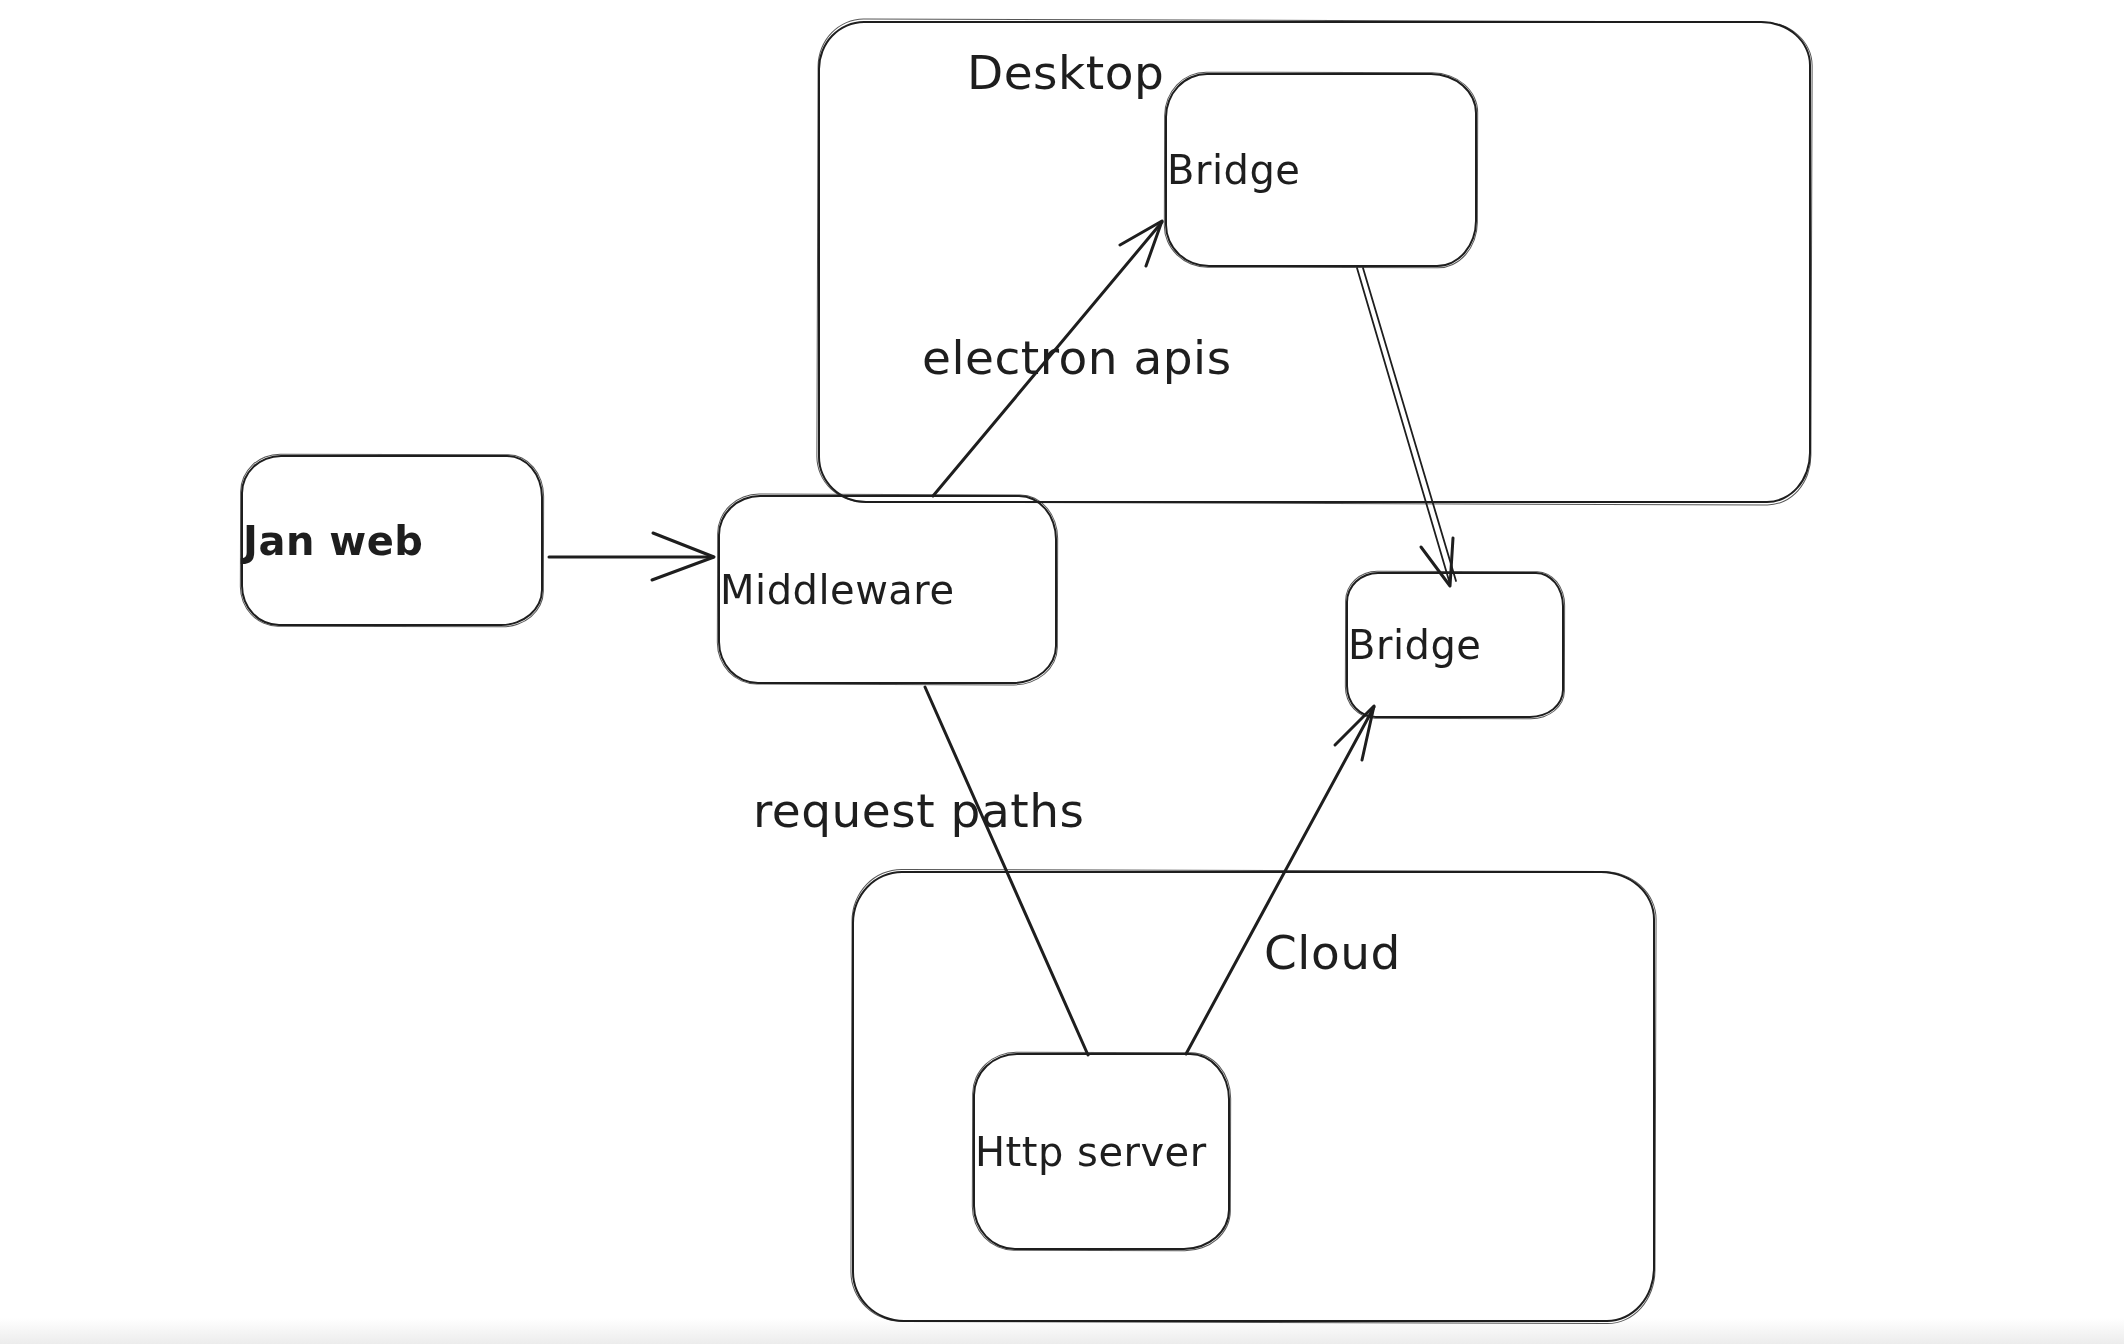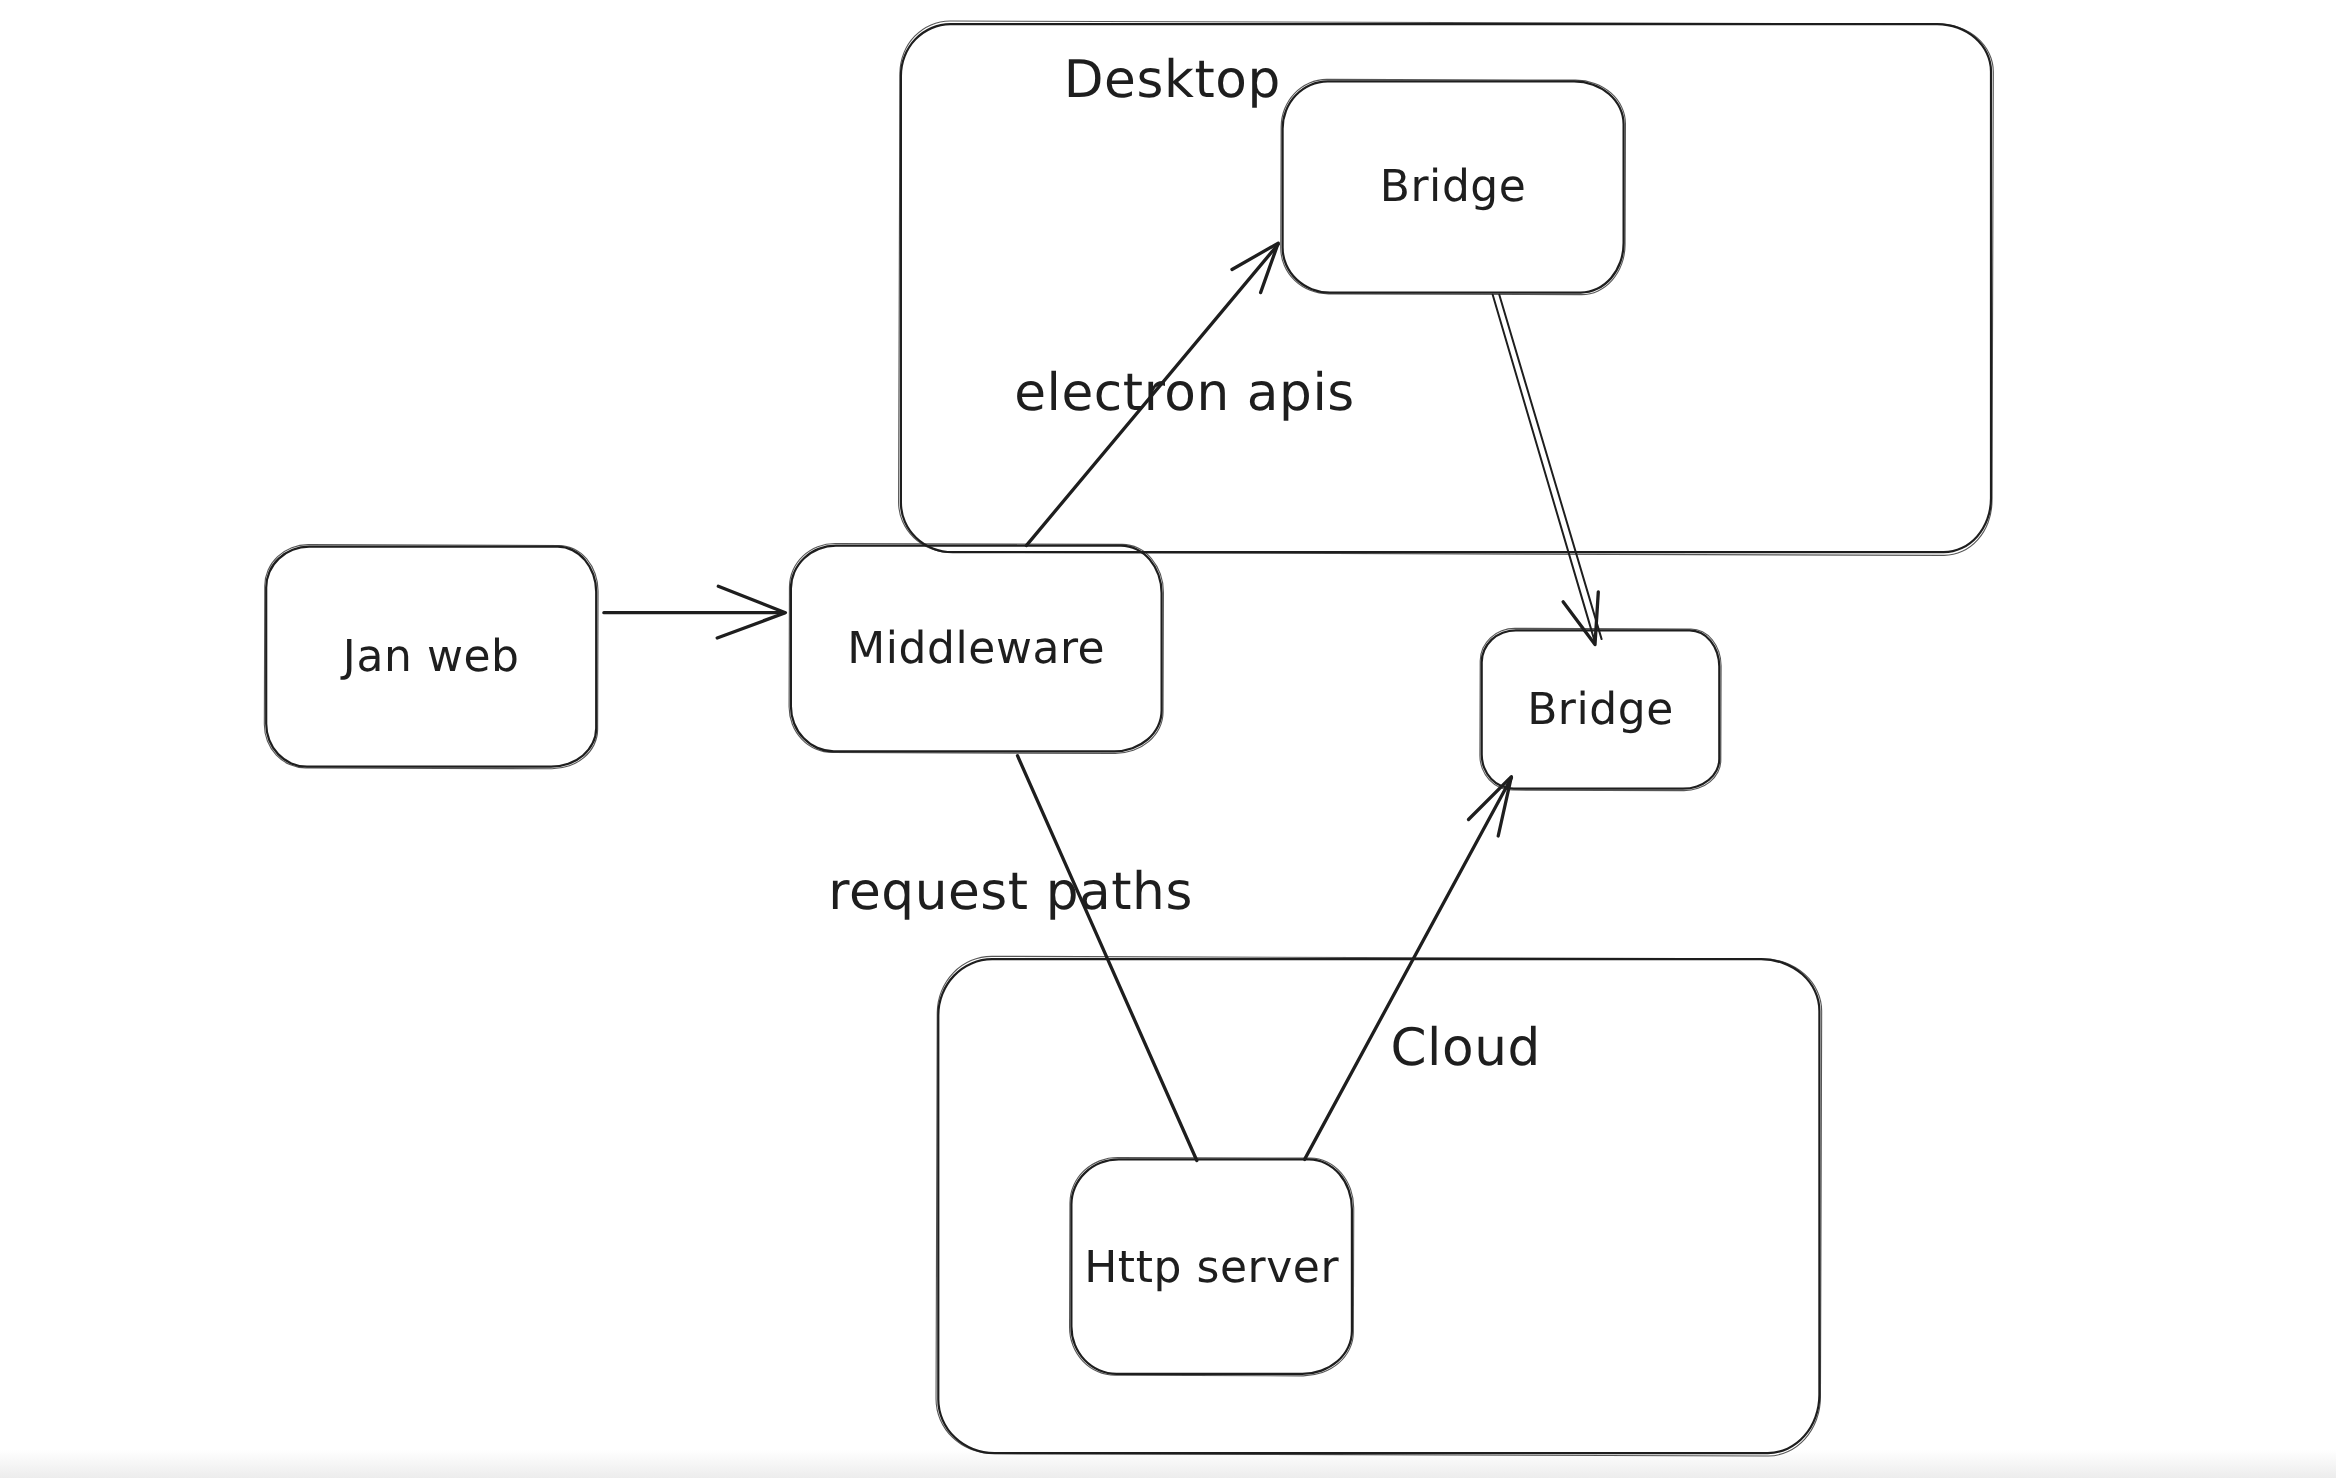--- a/index.html
+++ b/index.html
@@ -24,42 +24,42 @@
     position:absolute;
     inset:-3px;
     border:1.4px solid rgba(30,30,30,.75);
     border-radius:inherit;
     transform:rotate(.18deg);
     pointer-events:none;
   }
   .node{
     z-index:2;
     background:var(--bg);
-    display:flex;align-items:center;justify-content:center;
+    display:flex;align-items:center;justify-content:flex-start;
   }
   .container-box{z-index:3;pointer-events:none;}
 
   .box-label{
     font-size:40px;
     letter-spacing:.5px;
     color:var(--ink);
     white-space:nowrap;
   }
   .float-label{
     position:absolute;
     z-index:5;
     font-size:47px;
     letter-spacing:.5px;
     white-space:nowrap;
     color:var(--ink);
   }
 
   #desktop-box{left:818px;top:21px;width:993px;height:482px;border-radius:46px 50px 44px 48px / 48px 44px 50px 46px;}
   #bridge-box{left:1165px;top:73px;width:312px;height:194px;border-radius:42px 46px 40px 44px / 44px 40px 46px 42px;}
-  #janweb-box{left:241px;top:496px;width:302px;height:202px;border-radius:40px 36px 42px 38px / 38px 42px 36px 40px;}
+  #janweb-box{left:241px;top:455px;width:302px;height:171px;border-radius:40px 36px 42px 38px / 38px 42px 36px 40px;font-weight:bold;}
   #middleware-box{left:718px;top:495px;width:339px;height:189px;border-radius:42px 38px 44px 40px / 40px 44px 38px 42px;}
   #plugins-box{left:1346px;top:572px;width:218px;height:146px;border-radius:32px 28px 34px 30px / 30px 34px 28px 32px;}
   #cloud-box{left:852px;top:871px;width:803px;height:451px;border-radius:50px 54px 48px 52px / 52px 48px 54px 50px;}
   #httpserver-box{left:973px;top:1053px;width:257px;height:197px;border-radius:44px 40px 46px 42px / 42px 46px 40px 44px;}
 
   #desktop-label{left:967px;top:45px;}
   #cloud-label{left:1216px;top:925px;margin-left:48px;}
   #electron-apis-label{left:922px;top:330px;}
   #request-paths-label{left:753px;top:783px;}
 

